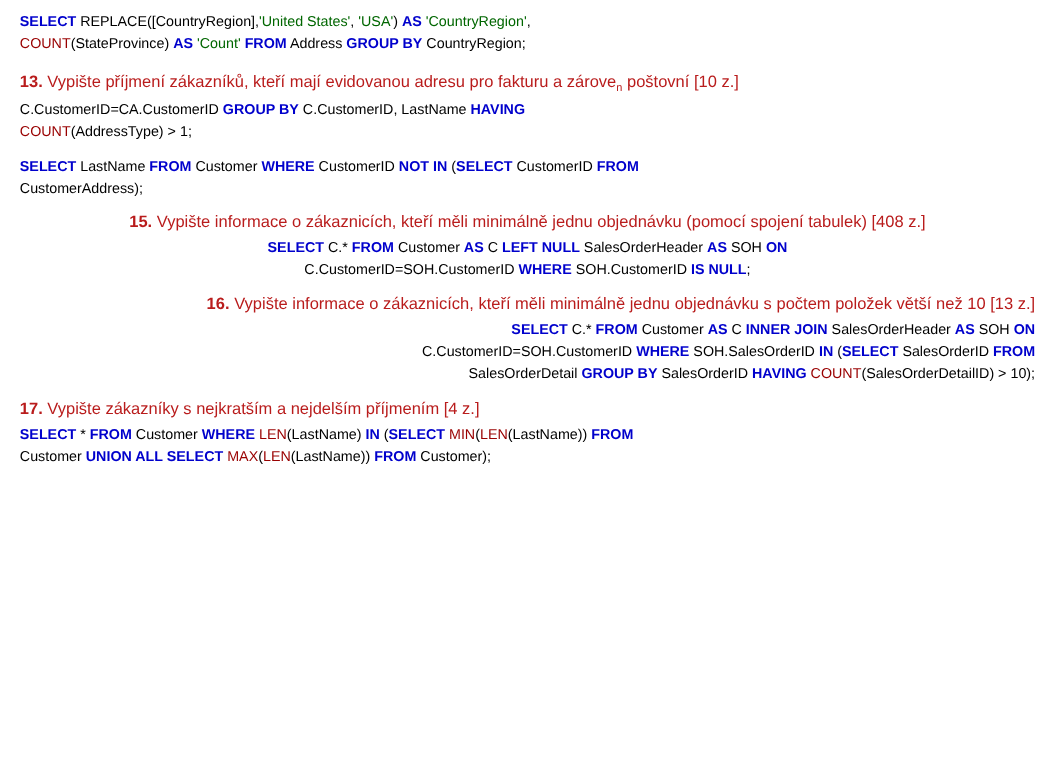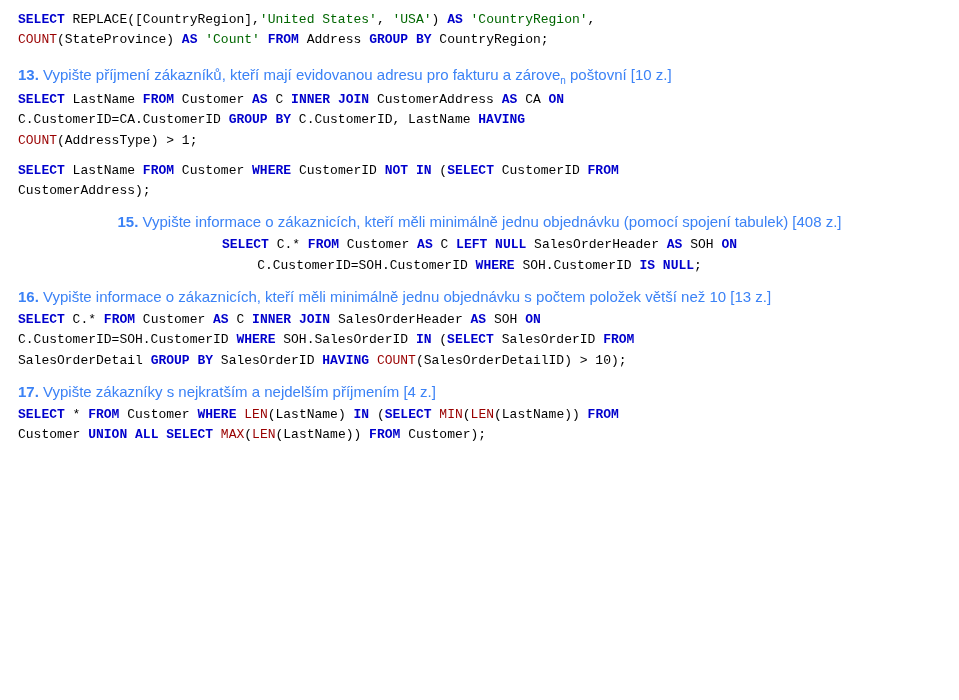--- a/index.html
+++ b/index.html
@@ -19,64 +19,63 @@
     }
     .content-block {
       margin-bottom: 8px;
     }
     .kw { color: #0000cc; font-weight: bold; }   
     .fn { color: #990000; }                        
     .str { color: #006600; }
     .heading-line {
       font-family: Arial, sans-serif;
       font-size: 15px;
-      color: #3b82f6;
+      color: #b91c1c;
       margin-bottom: 2px;
     }
     .code-line {
-      font-family: Liberation Mono, monospace;
+      font-family: Liberation Sans, sans-serif;
       font-size: 13px;
       display: block;
       white-space: pre-wrap;
       line-height: 1.55;
     }
   </style>
 </head>
 <body>
 
 <div>
 
   <div class="content-block" style="margin-bottom:14px;">
     <span class="code-line"><span class="kw">SELECT</span> REPLACE([CountryRegion],<span class="str">'United States'</span>, <span class="str">'USA'</span>) <span class="kw">AS</span> <span class="str">'CountryRegion'</span>,</span>
     <span class="code-line"><span class="fn">COUNT</span>(StateProvince) <span class="kw">AS</span> <span class="str">'Count'</span> <span class="kw">FROM</span> Address <span class="kw">GROUP BY</span> CountryRegion;</span>
   </div>
 
   <div class="content-block" style="margin-bottom:10px;">
     <div class="heading-line">
       <strong>13.</strong> Vypište příjmení zákazníků, kteří mají evidovanou adresu pro fakturu a zárove<sub style="font-size:10px;vertical-align:sub;">n</sub> poštovní [10 z.]
     </div>
-    <span class="code-line"><span class="kw">SELECT</span> LastName <span class="kw">FROM</span> Customer <span class="kw">AS</span> C <span class="kw">INNER JOIN</span> CustomerAddress <span class="kw">AS</span> CA <span class="kw">ON</span></span>
     <span class="code-line">C.CustomerID=CA.CustomerID <span class="kw">GROUP BY</span> C.CustomerID, LastName <span class="kw">HAVING</span></span>
     <span class="code-line"><span class="fn">COUNT</span>(AddressType) &gt; 1;</span>
   </div>
 
   <div class="content-block" style="margin-bottom:10px;">
     <span class="code-line"><span class="kw">SELECT</span> LastName <span class="kw">FROM</span> Customer <span class="kw">WHERE</span> CustomerID <span class="kw">NOT IN</span> (<span class="kw">SELECT</span> CustomerID <span class="kw">FROM</span></span>
     <span class="code-line">CustomerAddress);</span>
   </div>
 
   <div class="content-block" style="margin-bottom:10px;text-align:center;">
     <div class="heading-line">
       <strong>15.</strong> Vypište informace o zákaznicích, kteří měli minimálně jednu objednávku (pomocí spojení tabulek) [408 z.]
     </div>
     <span class="code-line"><span class="kw">SELECT</span> C.* <span class="kw">FROM</span> Customer <span class="kw">AS</span> C <span class="kw">LEFT NULL</span> SalesOrderHeader <span class="kw">AS</span> SOH <span class="kw">ON</span></span>
     <span class="code-line">C.CustomerID=SOH.CustomerID <span class="kw">WHERE</span> SOH.CustomerID <span class="kw">IS NULL</span>;</span>
   </div>
 
-  <div class="content-block" style="margin-bottom:10px;">
+  <div class="content-block" style="margin-bottom:10px;text-align:right;">
     <div class="heading-line">
       <strong>16.</strong> Vypište informace o zákaznicích, kteří měli minimálně jednu objednávku s počtem položek větší než 10 [13 z.]
     </div>
     <span class="code-line"><span class="kw">SELECT</span> C.* <span class="kw">FROM</span> Customer <span class="kw">AS</span> C <span class="kw">INNER JOIN</span> SalesOrderHeader <span class="kw">AS</span> SOH <span class="kw">ON</span></span>
     <span class="code-line">C.CustomerID=SOH.CustomerID <span class="kw">WHERE</span> SOH.SalesOrderID <span class="kw">IN</span> (<span class="kw">SELECT</span> SalesOrderID <span class="kw">FROM</span></span>
     <span class="code-line">SalesOrderDetail <span class="kw">GROUP BY</span> SalesOrderID <span class="kw">HAVING</span> <span class="fn">COUNT</span>(SalesOrderDetailID) &gt; 10);</span>
   </div>
 
   <div class="content-block" style="margin-bottom:10px;">
     <div class="heading-line">

